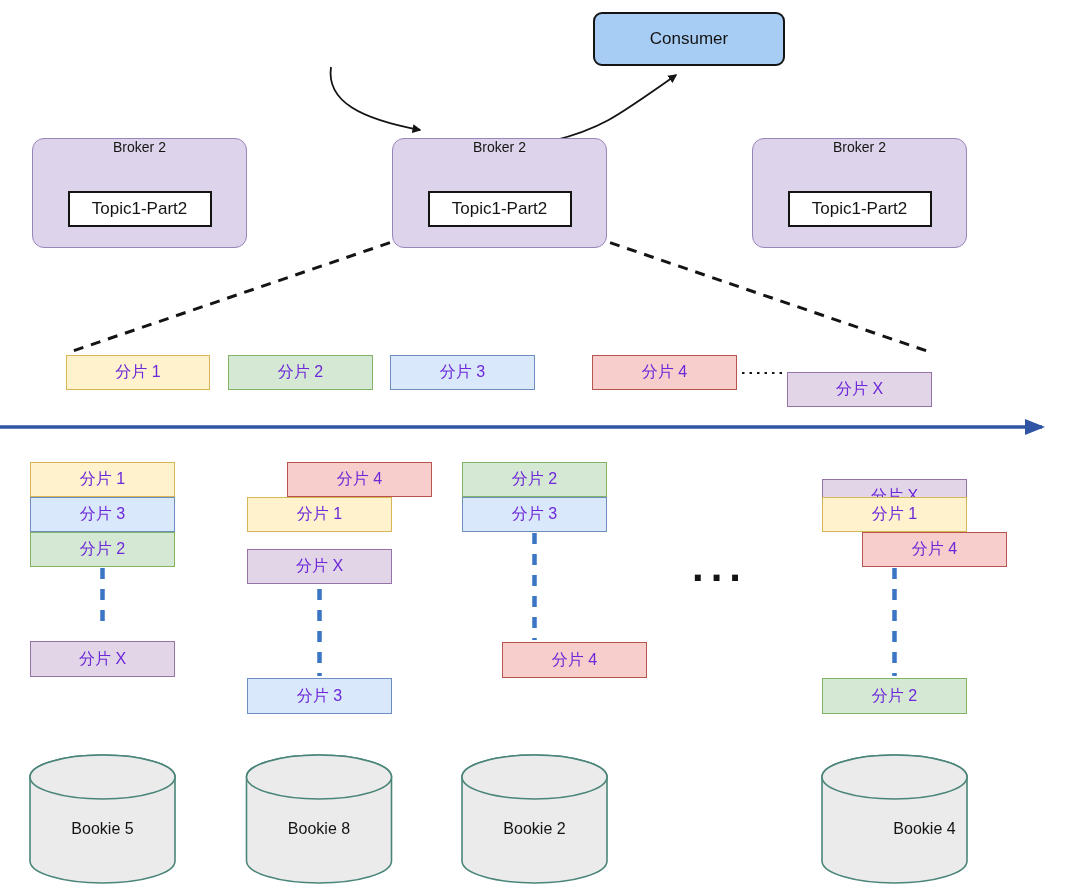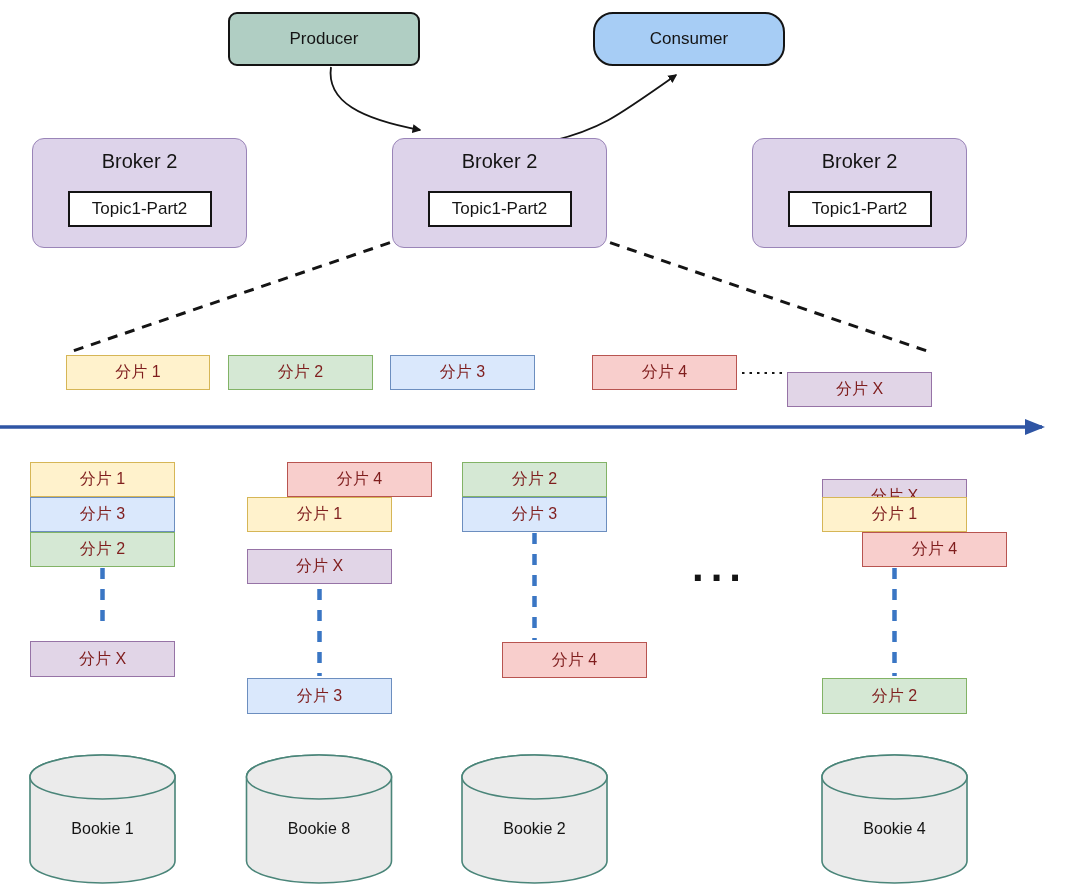--- a/index.html
+++ b/index.html
@@ -14,43 +14,43 @@
     position:absolute; box-sizing:border-box;
     display:flex; align-items:center; justify-content:center;
   }
   .producer {
     left:228px; top:12px; width:192px; height:54px;
     background:#b0cec3; border:2.5px solid #141414; border-radius:9px;
     font-size:17px;
   }
   .consumer {
     left:593px; top:12px; width:192px; height:54px;
-    background:#a7cdf5; border:2.5px solid #141414; border-radius:20px;
+    background:#a7cdf5; border:2.5px solid #141414; border-radius:9px;
     font-size:17px;
   }
   .broker {
     width:215px; height:110px; top:138px;
     background:#ddd3ea; border:1.5px solid #9a85b8; border-radius:12px;
     flex-direction:column; justify-content:flex-start;
   }
   .broker-1 { left:32px; }
   .broker-2 { left:392px; }
   .broker-3 { left:752px; }
-  .broker-title { margin-top:11px; font-size:20px; }
+  .broker-title { font-size:14px; }
   .topic {
     position:absolute; top:52px; left:50%; transform:translateX(-50%);
     width:144px; height:36px; box-sizing:border-box;
     background:#ffffff; border:2px solid #141414;
     display:flex; align-items:center; justify-content:center; font-size:17px;
   }
 
   .seg {
     position:absolute; width:145px; height:35px; box-sizing:border-box;
     border:1.5px solid; display:flex; align-items:center; justify-content:center;
-    font-size:16px; color:#7f1d1d;
+    font-size:16px; color:#6d28d9;
   }
   .seg.yellow { background:#fff2cc; border-color:#d6b656; }
   .seg.green  { background:#d5e8d4; border-color:#82b366; }
   .seg.blue   { background:#dae8fc; border-color:#6c8ebf; }
   .seg.red    { background:#f8cecc; border-color:#b85450;margin-left:40px; }
   .seg.purple { background:#e1d5e7; border-color:#9673a6;margin-top:17px; }
 
   .bookie-label {
     position:absolute; width:145px; top:820px; text-align:center; font-size:16px;
   }
@@ -101,23 +101,20 @@
     <g>
       <path d="M462,777 a72.5,22 0 0 1 145,0 v84 a72.5,22 0 0 1 -145,0 z" fill="#ebebeb" stroke="#4a8579" stroke-width="1.6"></path>
       <ellipse cx="534.5" cy="777" rx="72.5" ry="22" fill="#ebebeb" stroke="#4a8579" stroke-width="1.6"></ellipse>
     </g>
     <g>
       <path d="M822,777 a72.5,22 0 0 1 145,0 v84 a72.5,22 0 0 1 -145,0 z" fill="#ebebeb" stroke="#4a8579" stroke-width="1.6"></path>
       <ellipse cx="894.5" cy="777" rx="72.5" ry="22" fill="#ebebeb" stroke="#4a8579" stroke-width="1.6"></ellipse>
     </g>
   </svg>
 
-  <div class="node producer">
-    <span>Producer</span>
-  </div>
   <div class="node consumer">
     <span>Consumer</span>
   </div>
 
   <div class="node broker broker-1">
     <div class="broker-title">Broker 2</div>
     <div class="topic">Topic1-Part2</div>
   </div>
   <div class="node broker broker-2">
     <div class="broker-title">Broker 2</div>
@@ -148,18 +145,18 @@
   <div class="seg blue" style="left:462px; top:497px;">分片 3</div>
   <div class="seg red" style="left:462px; top:642px; height:36px;">分片 4</div>
 
   <div class="seg purple" style="left:822px; top:462px;">分片 X</div>
   <div class="seg yellow" style="left:822px; top:497px;">分片 1</div>
   <div class="seg red" style="left:822px; top:532px;">分片 4</div>
   <div class="seg green" style="left:822px; top:678px; height:36px;">分片 2</div>
 
   <div class="ellipsis">...</div>
 
-  <div class="bookie-label" style="left:30px;">Bookie 1</div>
+  <div class="bookie-label" style="left:30px;">Bookie 5</div>
   <div class="bookie-label" style="left:246.5px;">Bookie 8</div>
   <div class="bookie-label" style="left:462px;">Bookie 2</div>
-  <div class="bookie-label" style="left:822px;">Bookie 4</div>
+  <div class="bookie-label" style="left:852px;">Bookie 4</div>
 
 </div>
 
 </body></html>

